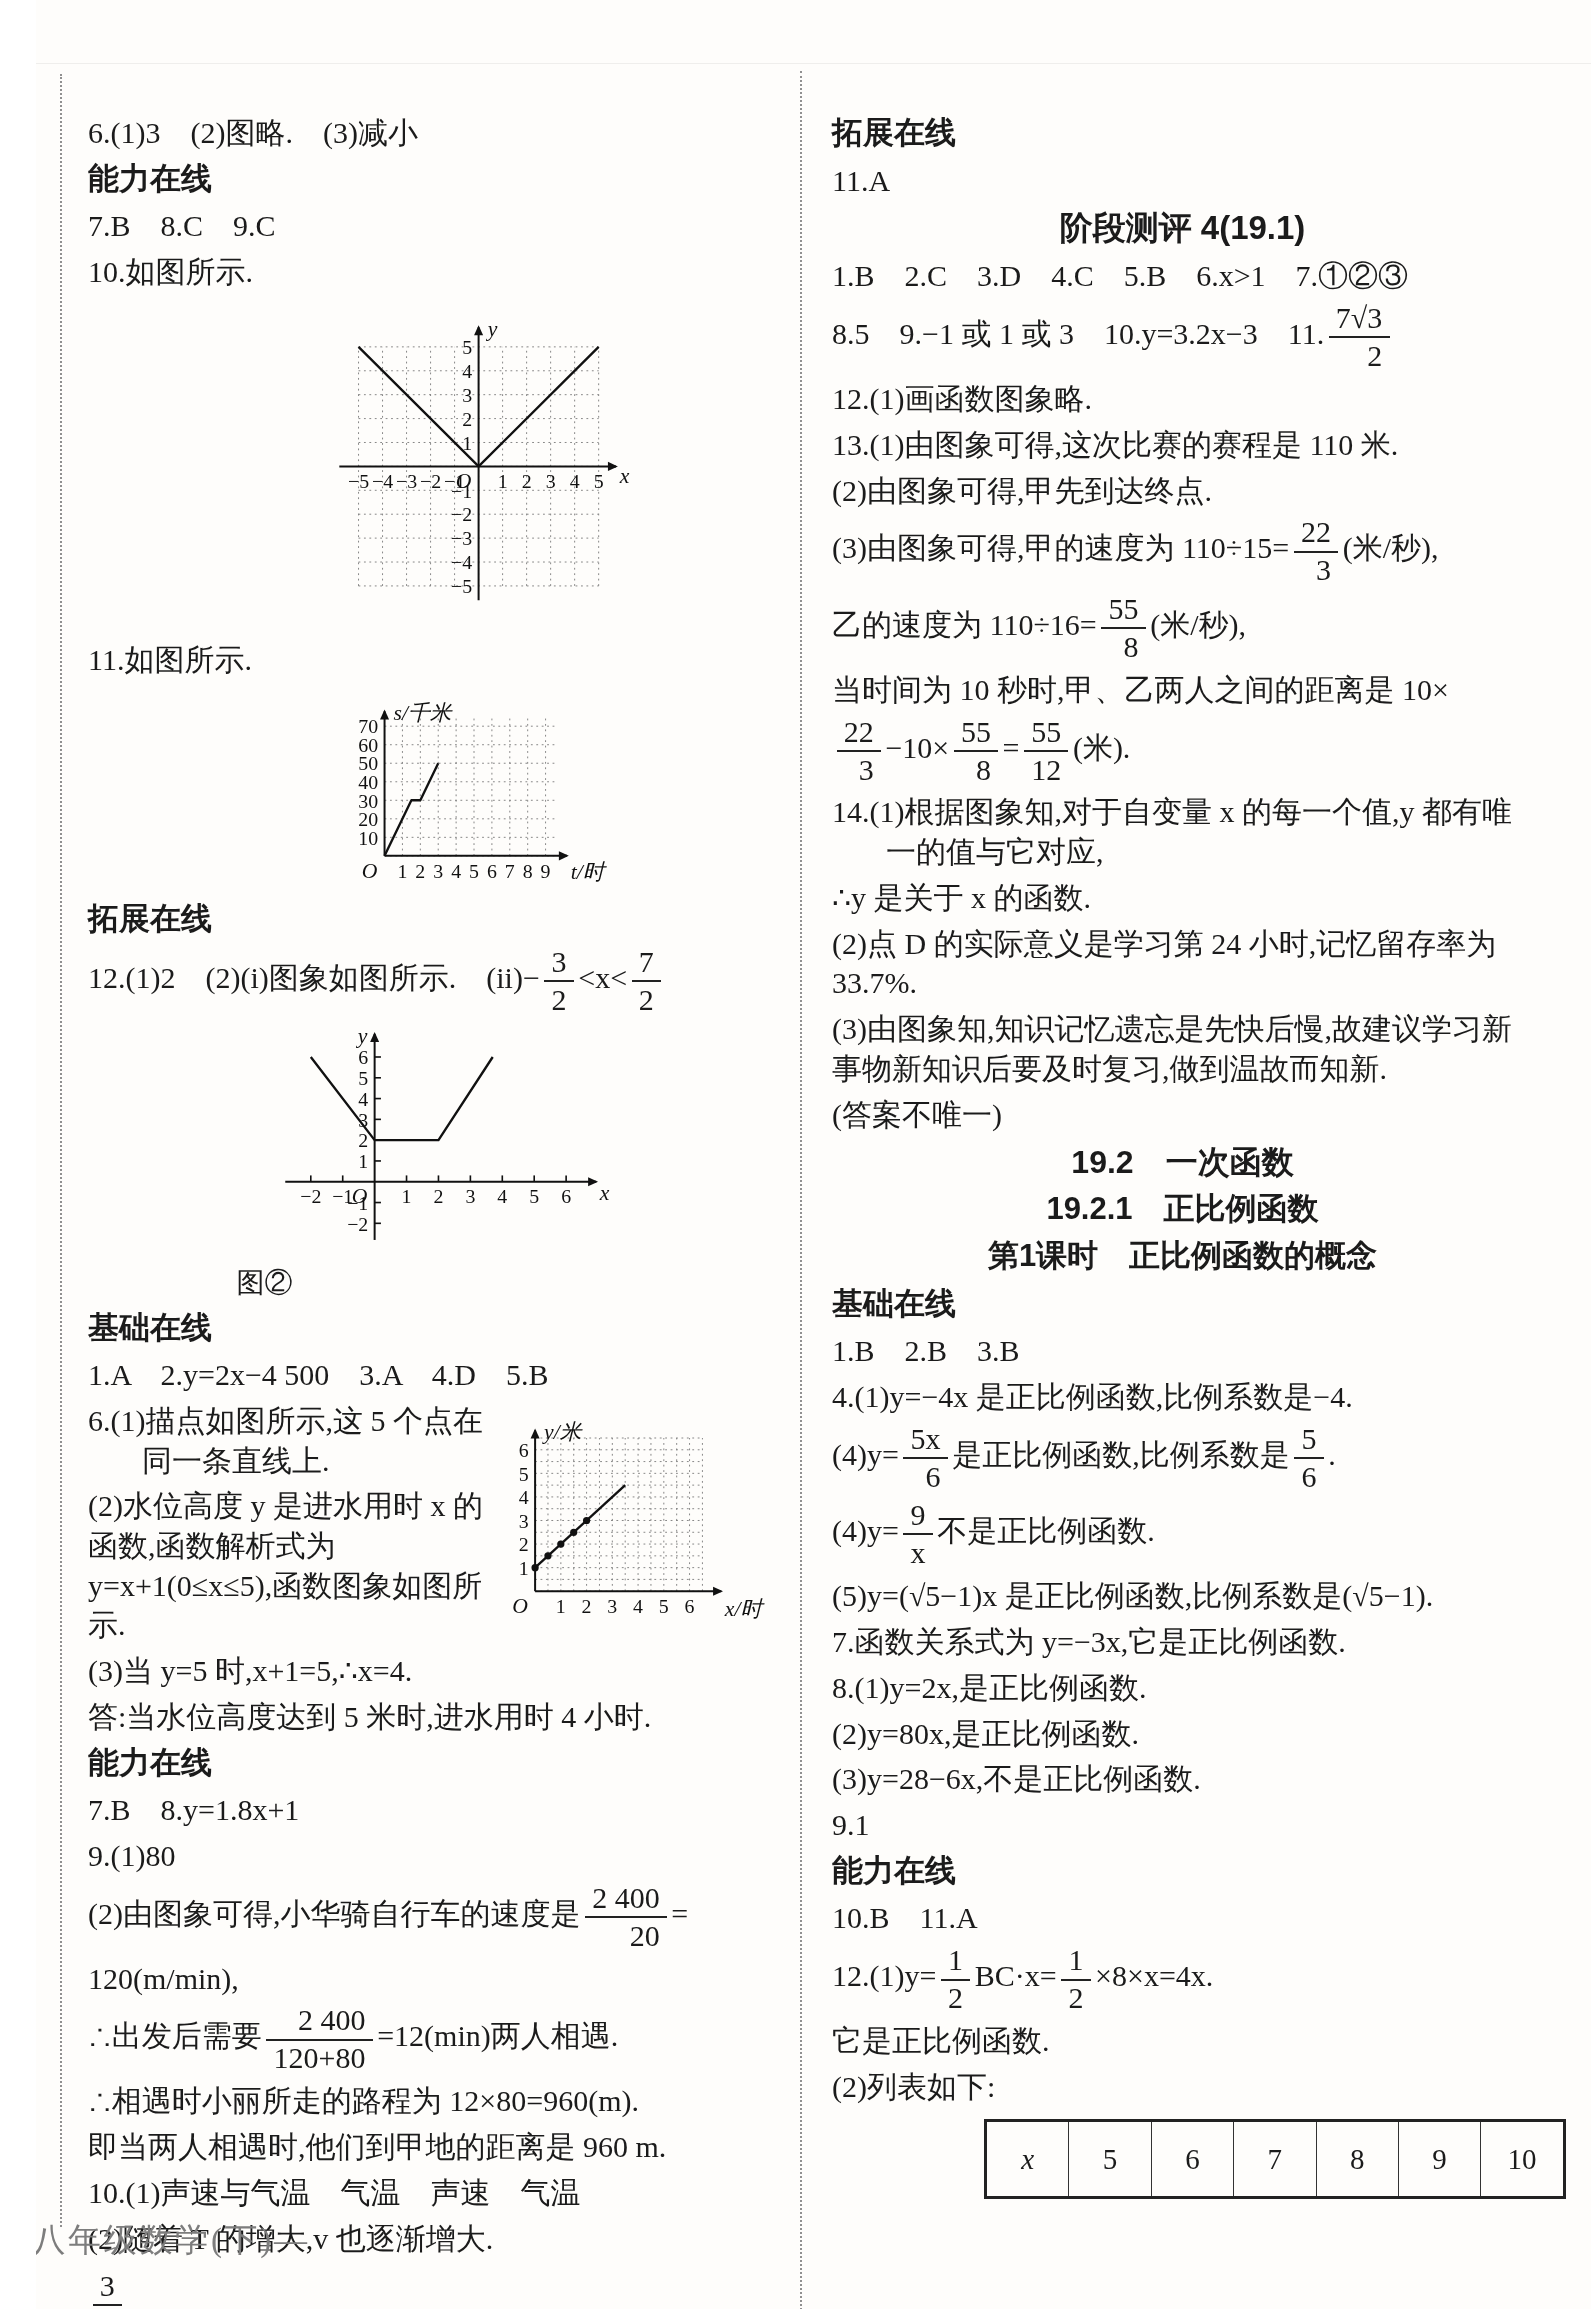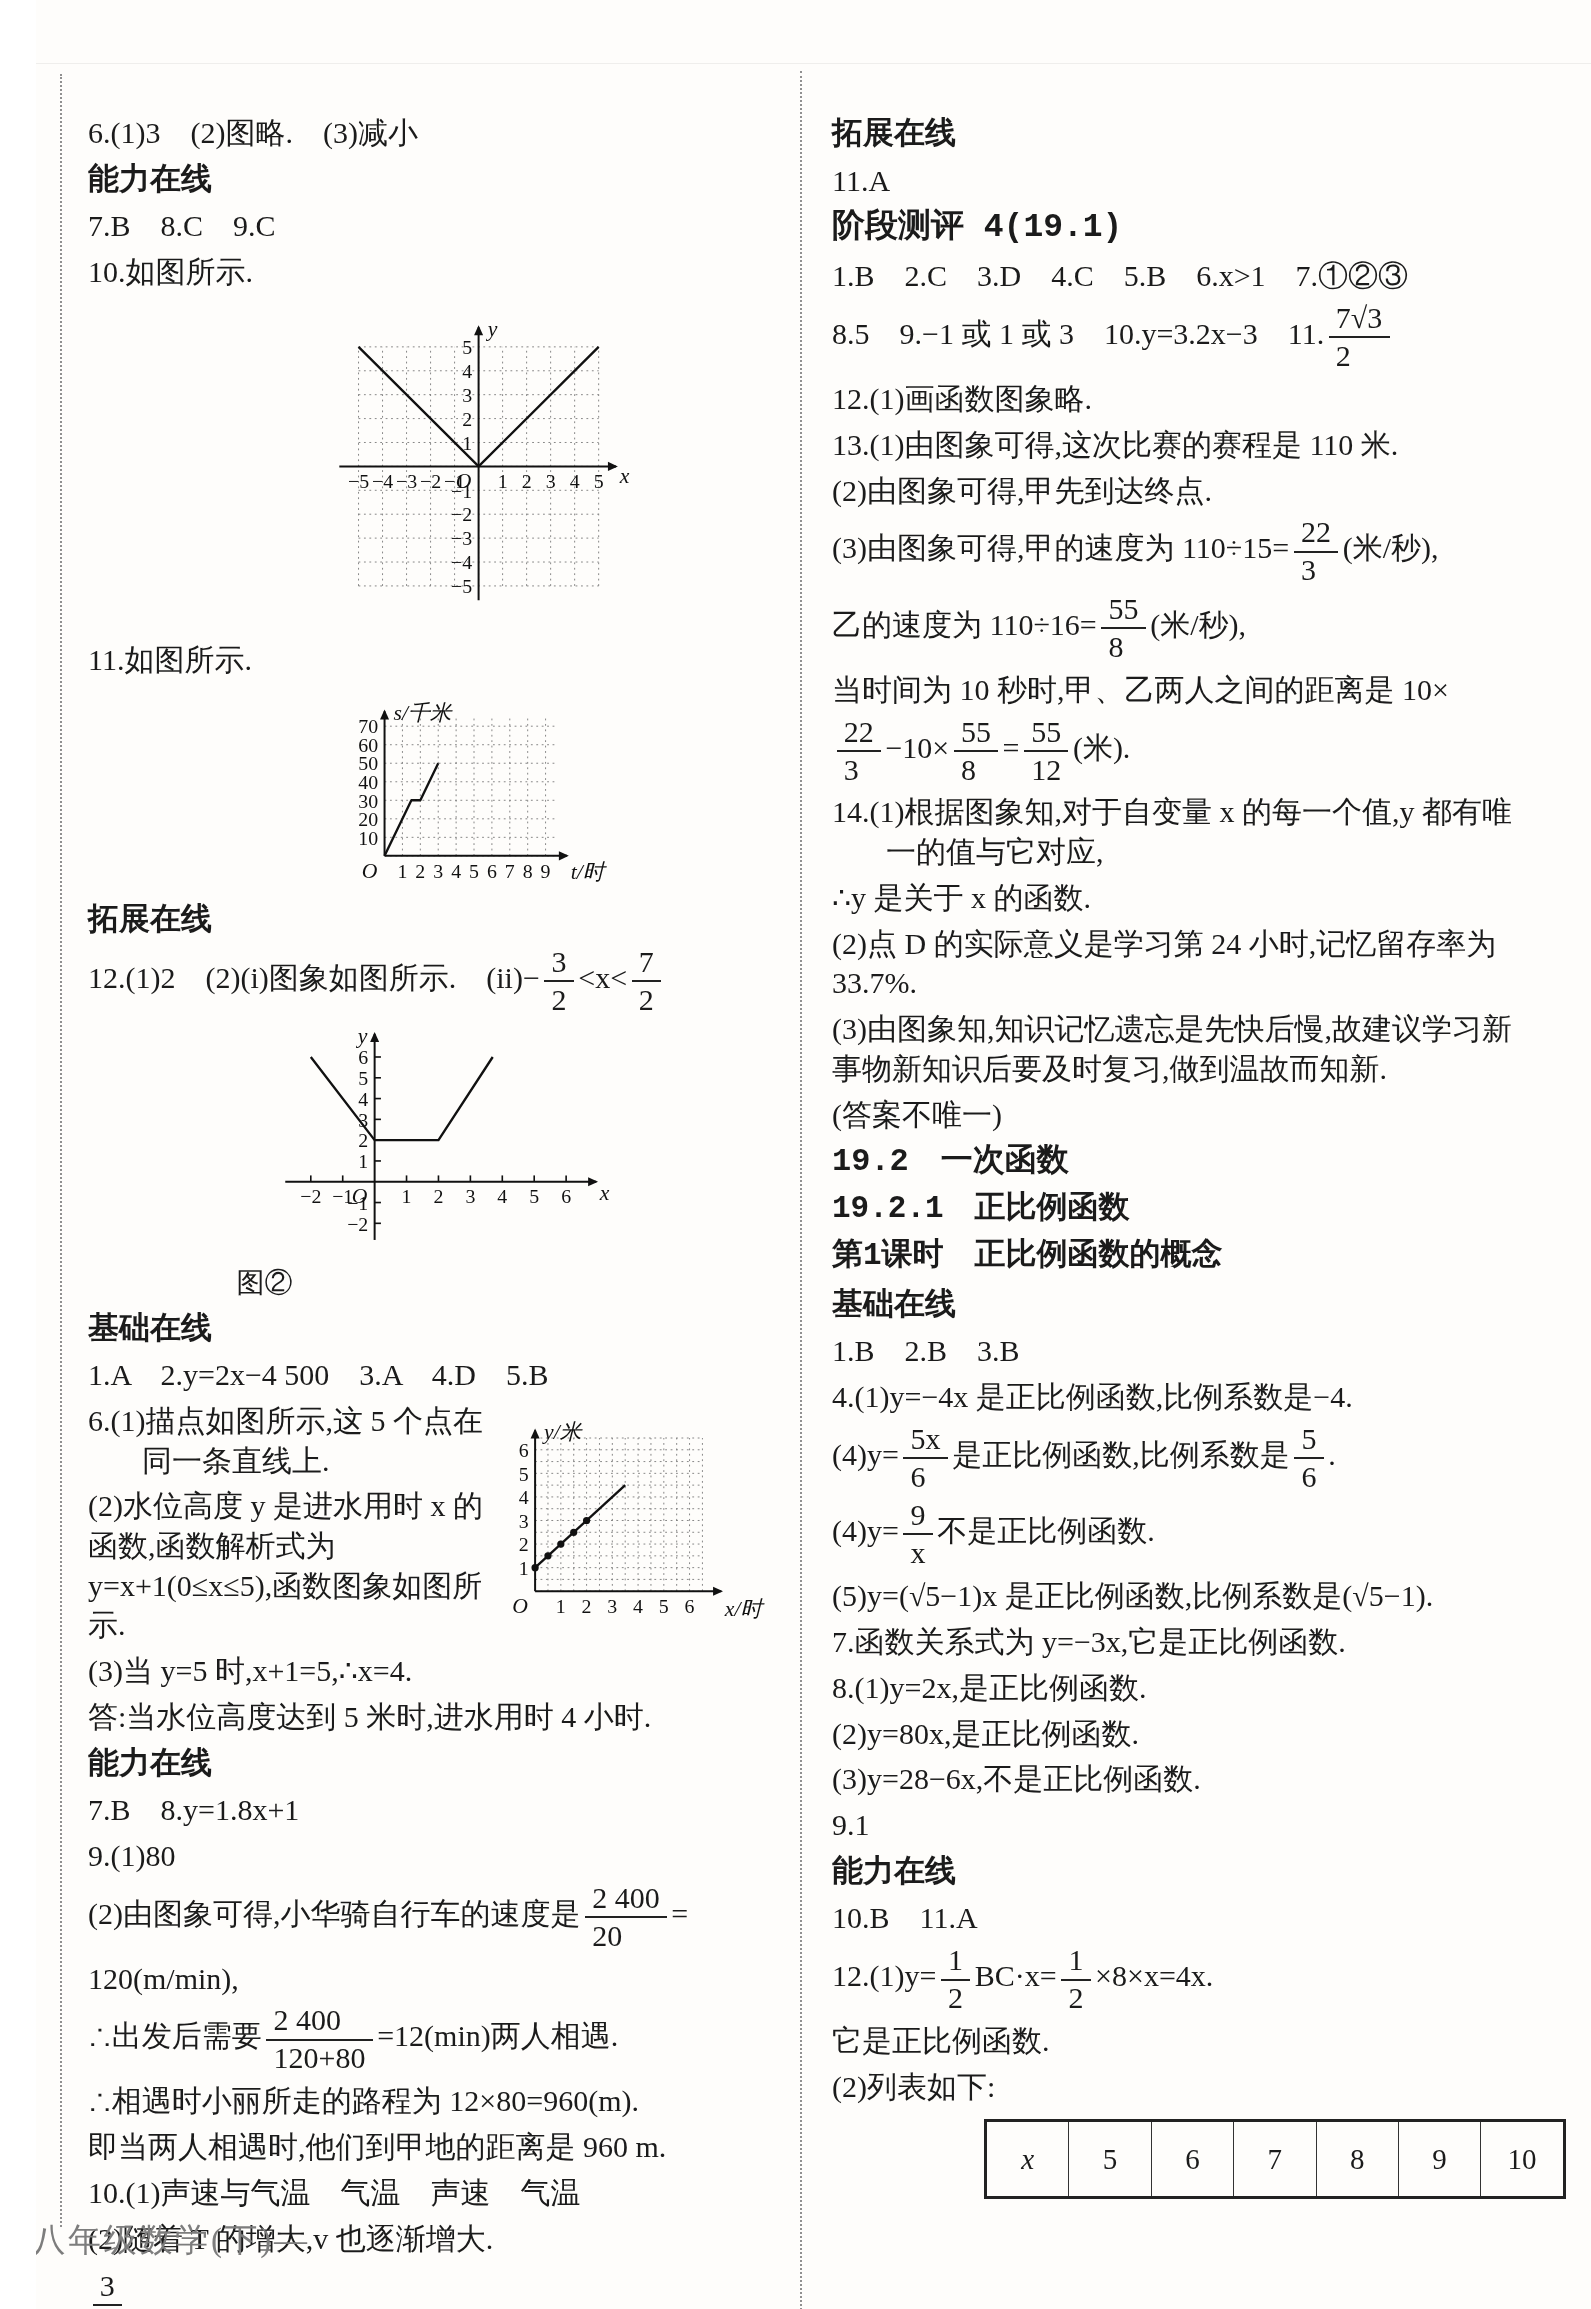--- a/index.html
+++ b/index.html
@@ -12,28 +12,28 @@
   .topedge{position:absolute;left:0;top:63px;width:1591px;border-top:1.8px solid #efeeec;}
   .rule{position:absolute;width:0;border-left:2.7px dotted #909090;}
   .rule-left{left:24.4px;top:74px;height:2153px;}
   .rule-mid{left:764px;top:71px;height:2239px;}
   .col{position:absolute;top:107px;line-height:1.32;}
   .col-left{left:52px;width:707px;}
   .col-right{left:796px;width:701px;}
   p.line{margin:6.3px 0;}
   .tall{margin:11.8px 0;}
   .sec{font-family:"Liberation Sans","DejaVu Sans",sans-serif;font-weight:700;font-size:31px;margin:9px 0;}
-  .center{font-family:Liberation Mono, monospace;}
+  .center{text-align:center;}
   .h-test{font-size:33px;margin:11px 0;}
   .h-unit{font-size:32px;margin:9px 0 3.6px;}
   .hang60{padding-left:54px;text-indent:-54px;}
   .ind60{margin-left:56px;}
   .ind95{margin-left:86px;}
   .clear{clear:both;}
-  .frac{display:inline-block;vertical-align:middle;text-align:left;margin:0 4.5px;line-height:1.08;text-indent:0;}
+  .frac{display:inline-block;vertical-align:middle;text-align:right;margin:0 4.5px;line-height:1.08;text-indent:0;}
   .frac .fn{display:block;padding:0 7.2px 1.8px;border-bottom:2.3px solid #222;}
   .frac .fd{display:block;padding:1.8px 7.2px 0;}
   .gw10{margin:5.4px 0 1.8px 226px;}
   .gw11{margin:1.8px 0 1.8px 255px;}
   .gw12{margin:1.8px 0 0 188px;}
   .cap{width:353px;margin:-1.8px 0 7.2px 188px;text-align:center;font-size:28px;}
   .gwd{float:right;margin:3.6px 25px 7.2px 11px;}
   svg .grid{stroke:#7a7a7a;stroke-width:1;stroke-dasharray:2 4;}
   svg .axis{stroke:#111;stroke-width:2.2;}
   svg .tick{stroke:#111;stroke-width:1.8;}

